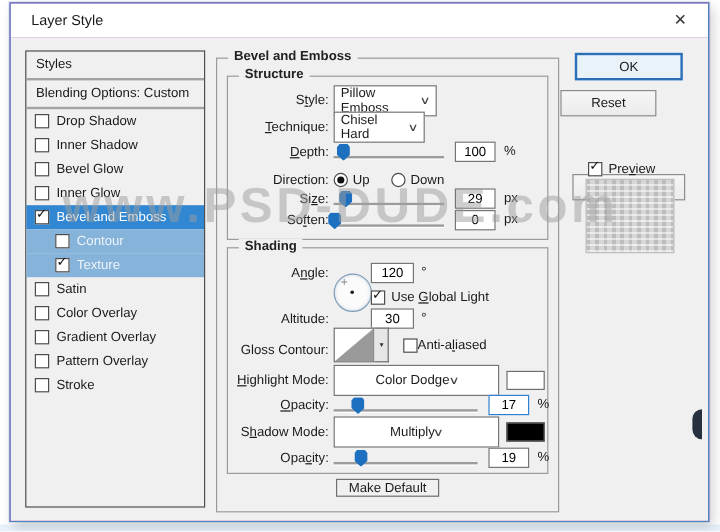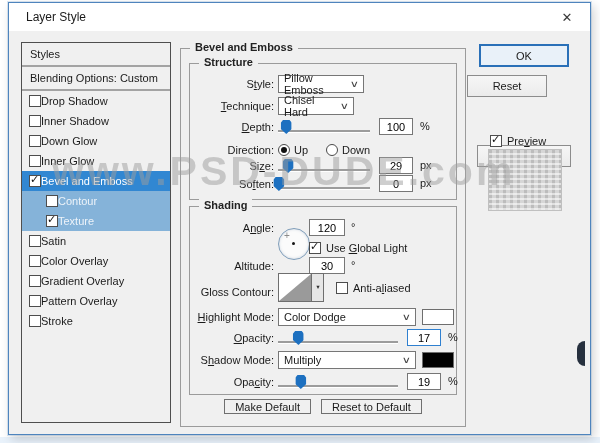--- a/index.html
+++ b/index.html
@@ -12,37 +12,37 @@
           border:1px solid #4e84bd;box-shadow:0 0 0 1px rgba(130,170,210,.30),3px 4px 10px rgba(0,0,0,.18);}
   #titlebar{position:absolute;left:0;top:0;right:0;height:28px;background:#ffffff;display:flex;align-items:center;}
   #title{padding-left:17px;font-size:12px;}
   #close{position:absolute;right:6px;top:0;width:34px;height:28px;display:flex;align-items:center;justify-content:center;
          font-size:13px;color:#3a3a3a;cursor:pointer;}
   #dbody{position:absolute;left:0;top:28px;right:0;bottom:0;background:#f0f0f0;}
 
   
   #sidebar{position:absolute;left:12px;top:11px;width:148px;height:379px;border:1px solid #4f4f4f;background:#f0f0f0;}
   .sb-head{height:22px;line-height:22px;padding-left:8px;border-bottom:2px solid #a3a3a3;}
-  .item{height:20px;display:flex;align-items:center;padding-left:7px;}
+  .item{height:20px;display:flex;align-items:center;gap:6px;padding-left:7px;}
   .item.sel{background:#3187d2;color:#ffffff;}
   .item.sub{background:#85b3d9;color:#edf3f9;padding-left:24px;}
   .cb{width:12px;height:12px;border:1px solid #4d4d4d;background:#ffffff;position:relative;flex:none;box-sizing:border-box;}
   .cb .ck{position:absolute;left:0;top:-3px;font-size:11px;font-weight:bold;color:#121212;line-height:12px;}
 
   
   .gbox{position:absolute;border:1px solid #9b9b9b;}
   .legend{position:absolute;top:-8px;left:9px;background:#f0f0f0;padding:0 5px;font-weight:bold;color:#222;}
   #outerbox{left:171px;top:17px;width:284px;height:377px;}
   #structbox{left:8px;top:14px;width:266px;height:135px;}
   #shadebox{left:8px;top:157px;width:266px;height:187px;}
 
   .row{position:absolute;left:0;right:4px;height:18px;display:flex;align-items:center;}
   .lbl{width:84px;text-align:right;margin-right:4px;flex:none;white-space:nowrap;}
   .combo{height:18px;box-sizing:border-box;border:1px solid #767676;background:#fff;display:flex;align-items:center;
-         justify-content:space-between;padding:4px 5px;cursor:default;}
+         justify-content:center;padding:12px 5px;cursor:default;}
   .chev{font-size:9px;color:#444;transform:scaleX(1.4);}
   .vbox{position:absolute;height:17px;width:34px;box-sizing:border-box;border:1px solid #767676;background:#fff;
         text-align:center;font:11px "Liberation Sans",sans-serif;padding:0;}
   .vbox.focus{border-color:#2f80d0;text-align:center;}
   .unit{position:absolute;top:2px;}
   .slider{position:relative;height:16px;flex:none;}
   .track{position:absolute;left:0;right:0;top:11px;height:2px;background:#9c9c9c;box-shadow:0 1px 0 #fff;}
   .thumb{position:absolute;top:1px;width:11px;height:14px;background:#1d70c0;transform:translateX(-50%);
          clip-path:polygon(50% 100%,100% 64%,100% 20%,80% 0,20% 0,0 20%,0 64%);}
   .radio{width:12px;height:12px;border:1px solid #4a4a4a;border-radius:50%;background:#fff;position:relative;flex:none;box-sizing:border-box;}
@@ -107,21 +107,21 @@
         <div class="item">
           <span class="cb">
               <span class="ck"></span>
             </span>
           <span>Inner Shadow</span>
         </div>
         <div class="item">
           <span class="cb">
               <span class="ck"></span>
             </span>
-          <span>Down Glow</span>
+          <span>Bevel Glow</span>
         </div>
         <div class="item">
           <span class="cb">
               <span class="ck"></span>
             </span>
           <span>Inner Glow</span>
         </div>
         <div class="item sel">
           <span class="cb">
               <span class="ck">✓</span>
@@ -268,21 +268,21 @@
                   <path d="M0,27 L32,0 L32,27 Z" fill="#9a9a9a"></path>
                 </svg></span>
             <span class="dd">
                 <span style="transform:scale(.7)">▼</span>
               </span>
           </div>
           <div class="row" style="top:72px;left:146px">
             <span class="cb">
                 <span class="ck"></span>
               </span>
-            <span style="margin-left:5px">Anti-a<u>l</u>iased</span>
+            <span style="">Anti-a<u>l</u>iased</span>
           </div>
 
           <div class="row" style="top:101px">
             <span class="lbl"><u>H</u>ighlight Mode:</span>
             <span class="combo" style="width:138px">
               <span>Color Dodge</span>
               <span class="chev">∨</span>
             </span>
             <span class="swatch" style="top: 1px; background: rgb(255, 255, 255);"></span>
           </div>
@@ -312,21 +312,20 @@
               <span class="track"></span>
               <span class="thumb" style="left: 19%;"></span>
             </span>
             <input class="vbox" style="left: 217px; top: 0px;" value="19">
             <span class="unit" style="left:258px">%</span>
           </div>
         </div>
 
         <div id="footer">
           <span class="btn fbtn">Make Default</span>
-          <span class="btn fbtn">Reset to Default</span>
         </div>
       </div>
 
       <span id="ok" class="btn">OK</span>
       <span id="reset" class="btn">Reset</span>
       <span id="newstyle" class="btn">Ne<u>w</u> Style...</span>
       <div id="previewrow">
         <span class="cb">
             <span class="ck">✓</span>
           </span>

